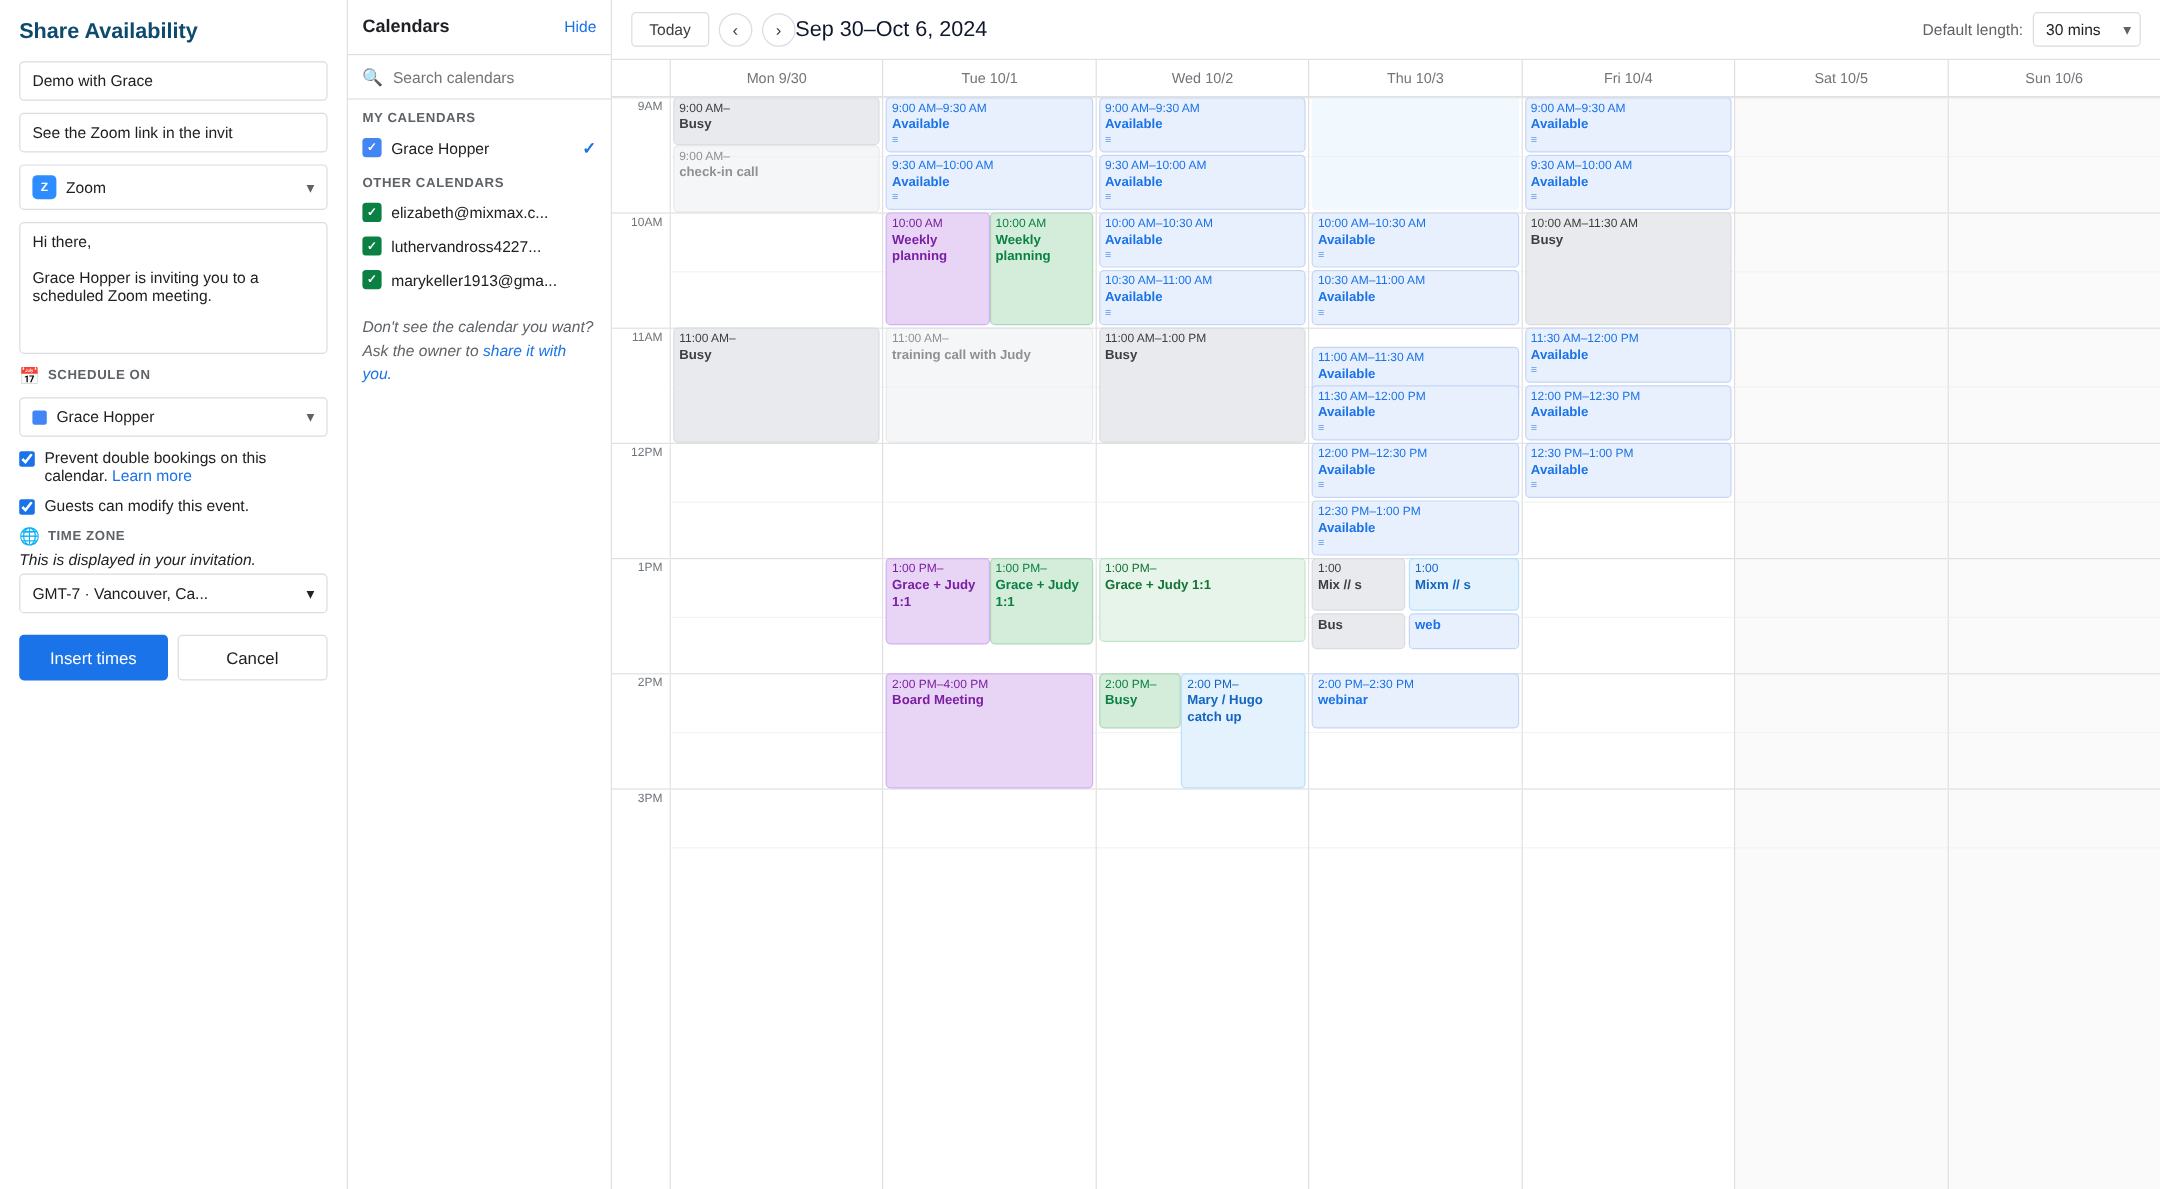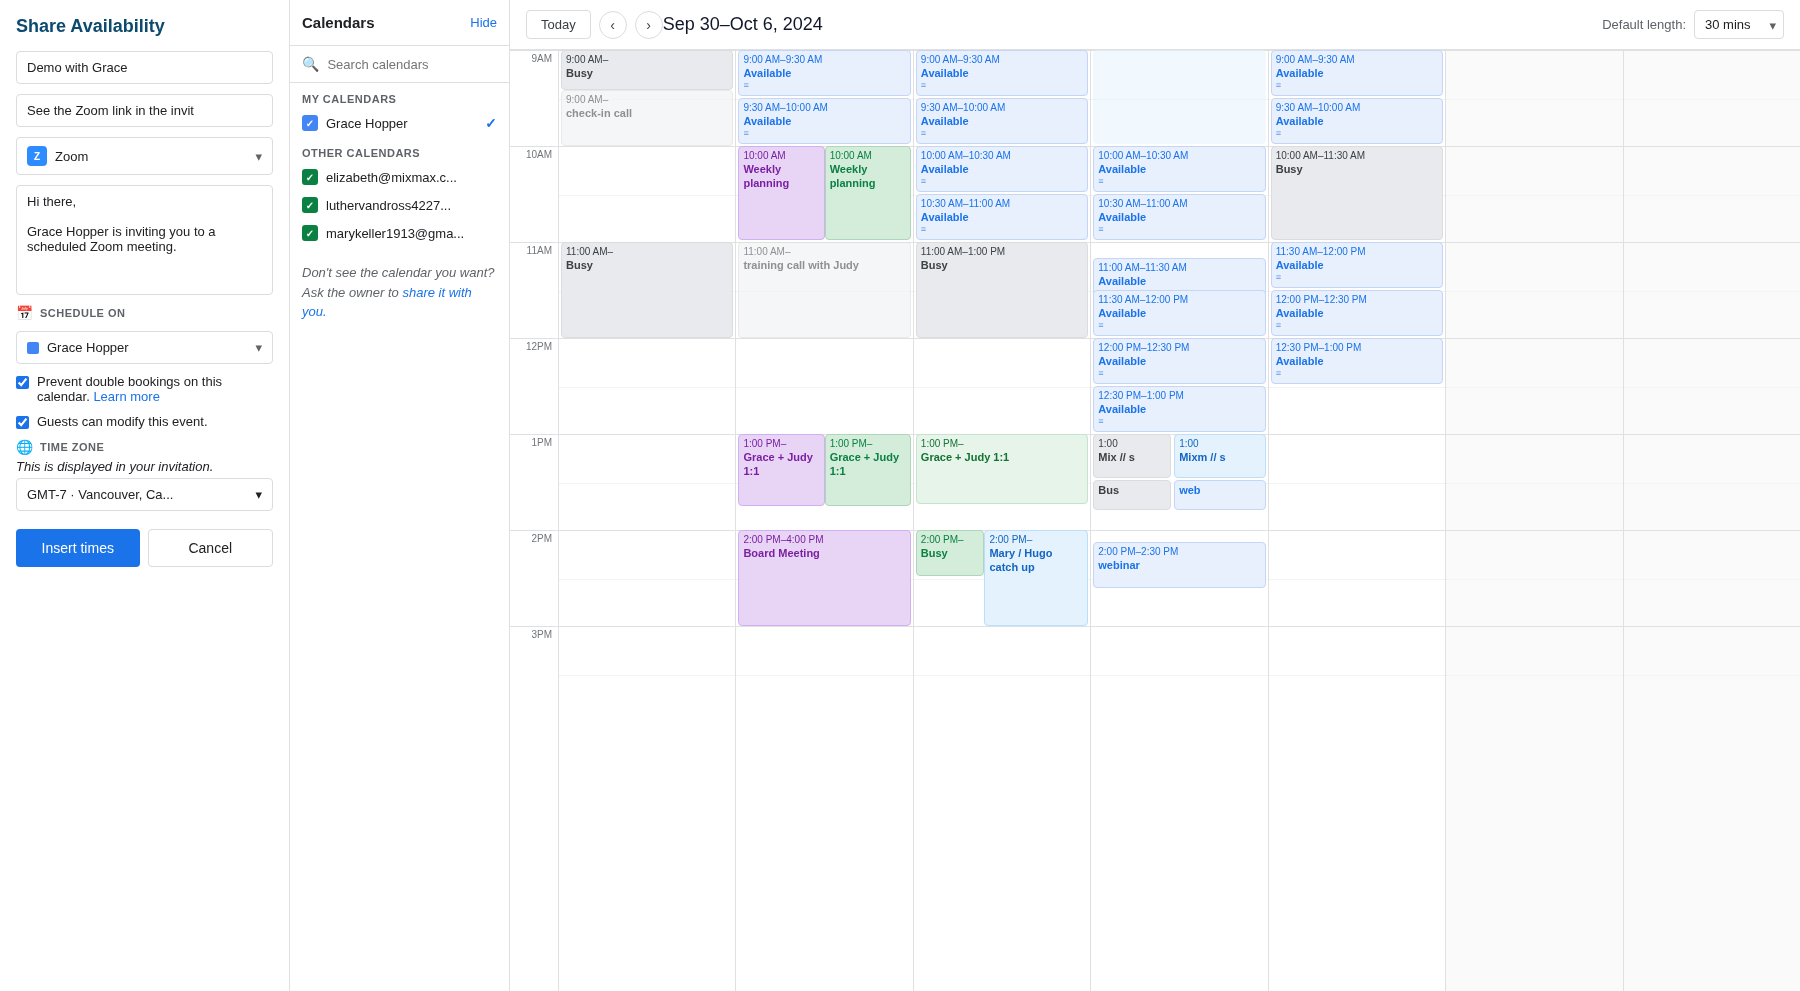--- a/index.html
+++ b/index.html
@@ -461,20 +461,30 @@
           <option>15 mins</option>
           <option selected="">30 mins</option>
           <option>45 mins</option>
           <option>60 mins</option>
         </select>
       </div>
     </div>
   </div>
 
   <div class="cal-grid">
+    <div class="col-headers">
+      <div class="col-header-spacer"></div>
+      <div class="col-header">Mon 9/30</div>
+      <div class="col-header">Tue 10/1</div>
+      <div class="col-header">Wed 10/2</div>
+      <div class="col-header">Thu 10/3</div>
+      <div class="col-header">Fri 10/4</div>
+      <div class="col-header">Sat 10/5</div>
+      <div class="col-header">Sun 10/6</div>
+    </div>
 
     <div class="grid-body">
 
       <div class="time-col">
         <div class="time-slot">
             <span>9AM</span>
           </div>
         <div class="time-slot">
             <span>10AM</span>
           </div>
@@ -718,21 +728,21 @@
           <div class="cal-event light-blue" style="top:384px;height:44px;left:47%;">
             <div class="cal-event-time">1:00</div>
             <div class="cal-event-title">Mixm // s</div>
           </div>
           <div class="cal-event busy" style="top:430px;height:30px;right:55%;">
             <div class="cal-event-title">Bus</div>
           </div>
           <div class="cal-event available" style="top:430px;height:30px;left:47%;">
             <div class="cal-event-title">web</div>
           </div>
-          <div class="cal-event available" style="top:492px;height:46px;">
+          <div class="cal-event available" style="top:480px;height:46px;">
             <div class="cal-event-time">2:00 PM–2:30 PM</div>
             <div class="cal-event-title">webinar</div>
           </div>
         </div>
       </div>
 
       <div class="day-col">
         <div class="hour-row">
             <div class="half-line"></div>
           </div>

